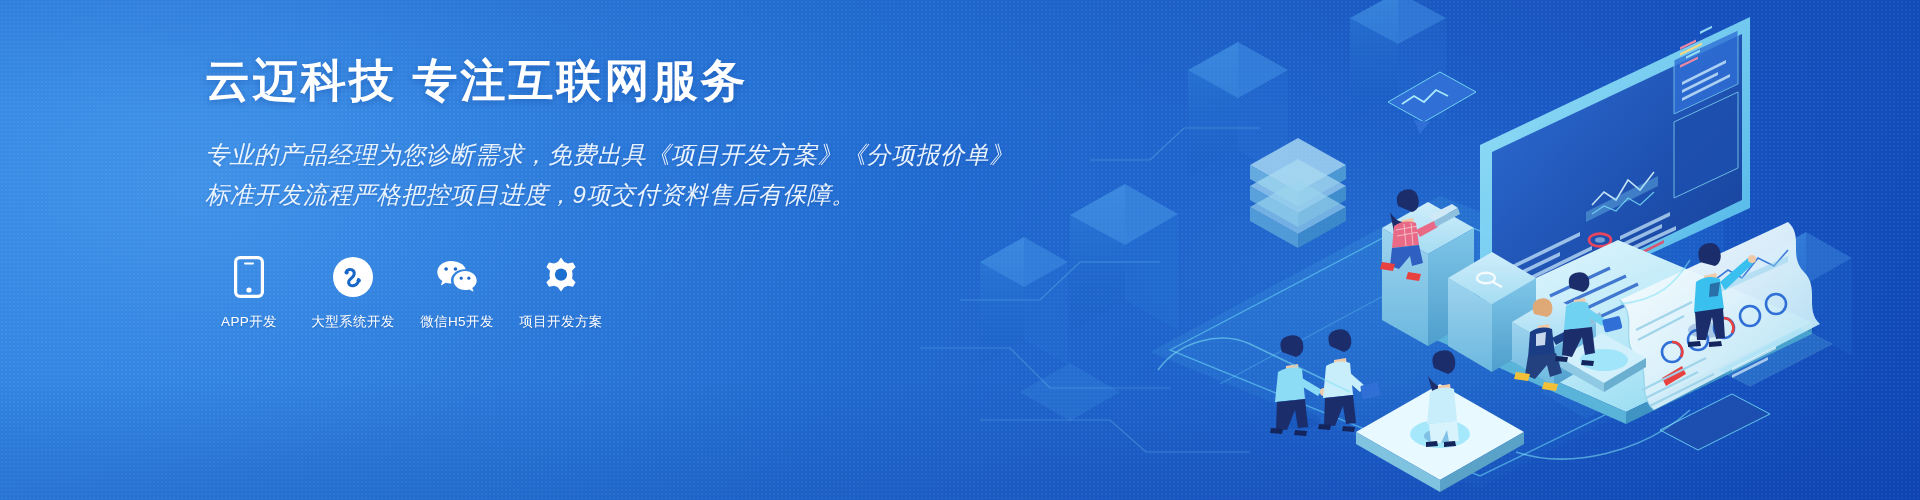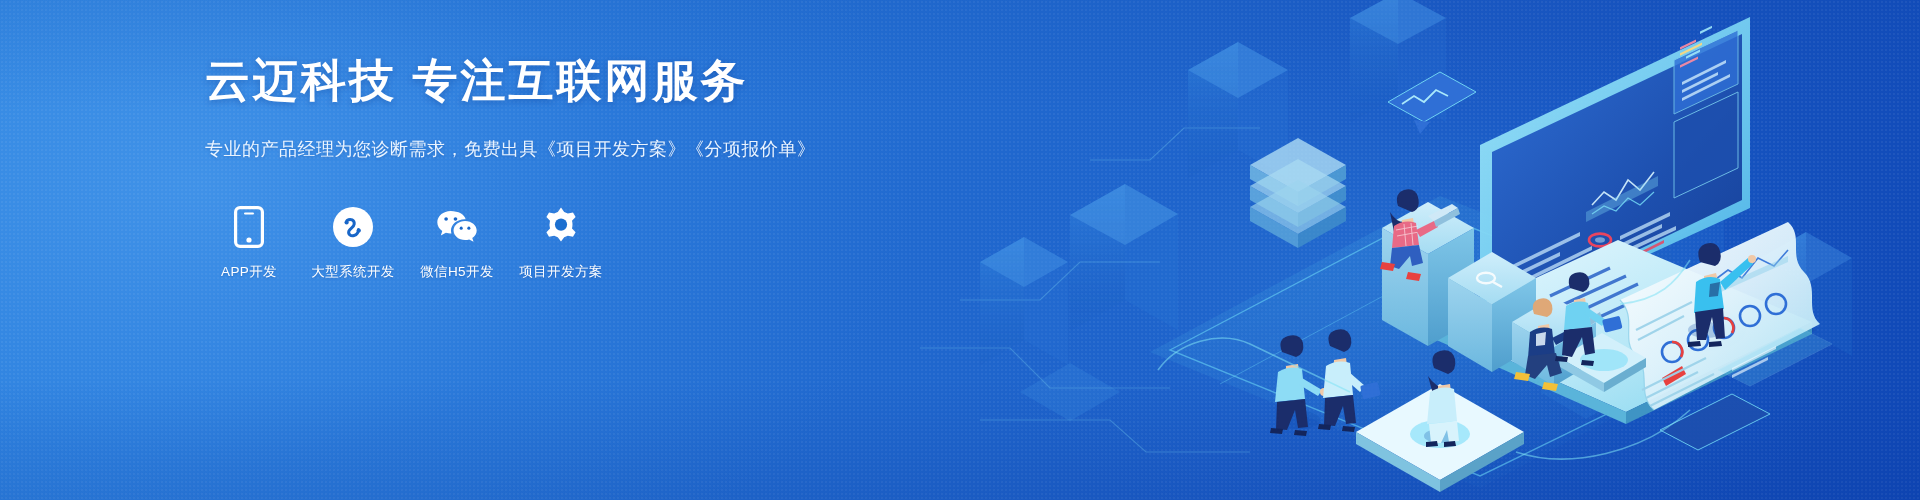--- a/index.html
+++ b/index.html
@@ -60,25 +60,26 @@
     line-height: 1.12;
     font-weight: 700;
     color: #ffffff;
     letter-spacing: 3px;
     white-space: nowrap;
     text-shadow: 0 2px 6px rgba(8,48,130,0.30);
   }
   .subtitle {
     margin-top: 29px;
     color: #eaf4ff;
-    font-size: 18px;
+    font-size: 24px;
     line-height: 1.65;
     letter-spacing: 0.5px;
     white-space: nowrap;
     text-shadow: 0 1px 3px rgba(8,48,130,0.25);
+    font-style: italic;
   }
   .subtitle .line { display: block; }
 
   
   .services {
     display: flex;
     align-items: flex-start;
     margin-top: 40px;
     margin-left: 5px;
   }
@@ -477,20 +478,21 @@
       </g>
     </svg>
   </div>
 
   <div class="content">
 
     <h1 class="headline">云迈科技 专注互联网服务</h1>
 
     <div class="subtitle">
       <span class="line">专业的产品经理为您诊断需求，免费出具《项目开发方案》《分项报价单》</span>
+      <span class="line">标准开发流程严格把控项目进度，9项交付资料售后有保障。</span>
     </div>
 
     <div class="services">
 
       <div class="service-item">
         <span class="service-icon">
           <svg width="30" height="42" viewBox="0 0 30 42">
             <rect x="1.6" y="1.6" width="26.8" height="38.8" rx="4.4" fill="none" stroke="#ffffff" stroke-width="3.2"></rect>
             <rect x="10" y="6.4" width="10" height="2.2" rx="1.1" fill="#ffffff"></rect>
             <circle cx="15" cy="34" r="2.6" fill="#ffffff"></circle>

